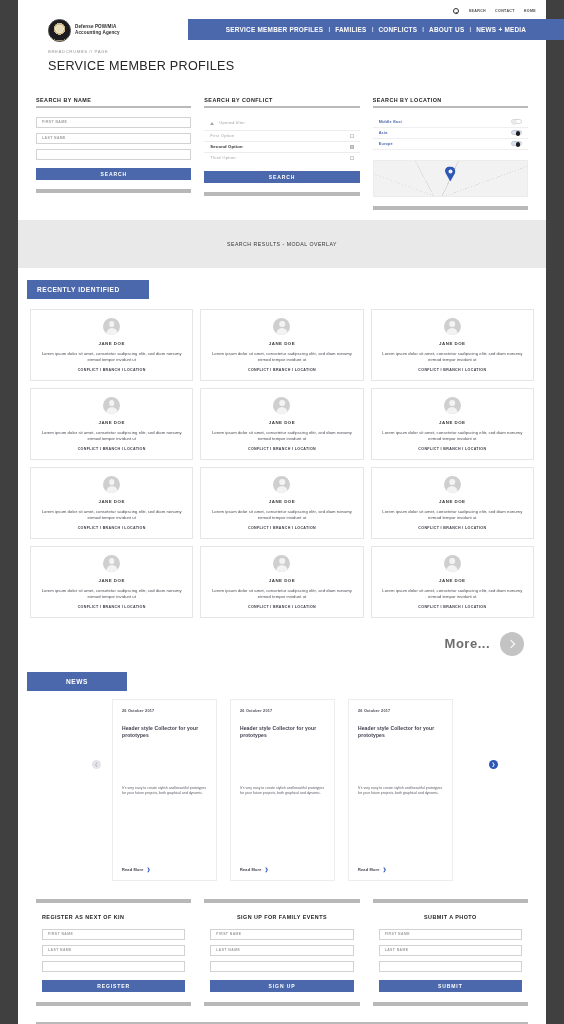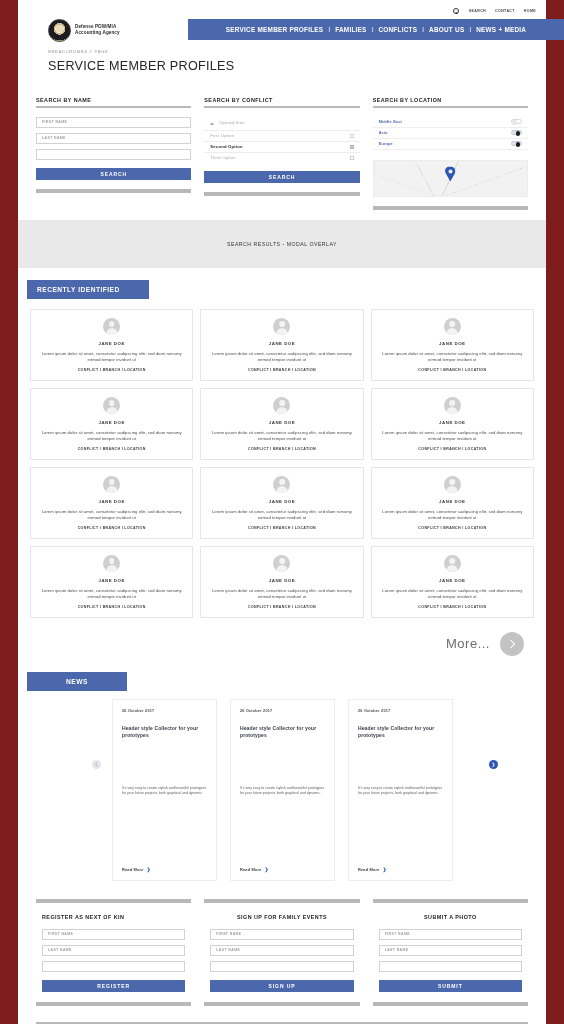--- a/index.html
+++ b/index.html
@@ -5,21 +5,21 @@
   * { box-sizing: border-box; margin: 0; padding: 0; }
   html, body {
     width: 564px; height: 1024px;
     background: #f1f1f1;
     font-family: "Liberation Sans", sans-serif;
     overflow: hidden;
   }
   .page {
     position: relative;
     width: 564px; height: 1024px;
-    background: #7f1d1d;
+    background: #404040;
   }
   .canvas {
     position: absolute;
     left: 18px; top: 0;
     width: 528px; min-height: 1024px;
     background: #ffffff;
   }
 
   
   .utility {
@@ -251,21 +251,21 @@
   }
   .cmeta {
     margin-top: 5px; font-size: 3.6px; font-weight: bold;
     color: #3d3d48; letter-spacing: .35px;
   }
   .morerow {
     display: flex; align-items: center; justify-content: flex-end;
     gap: 10px; padding: 14px 22px 0 0;
   }
   .moretext {
-    font-size: 13px; font-weight: normal; color: #6d6d6d; letter-spacing: .5px;
+    font-size: 13px; font-weight: bold; color: #6d6d6d; letter-spacing: .5px;
   }
   .circlebtn {
     width: 24px; height: 24px; border-radius: 50%; background: #c3c3c3;
     display: flex; align-items: center; justify-content: center;
   }
   .circlebtn .chev {
     width: 6px; height: 6px;
     border-top: 1.6px solid #fff; border-right: 1.6px solid #fff;
     transform: rotate(45deg); margin-left: -2px;
   }

